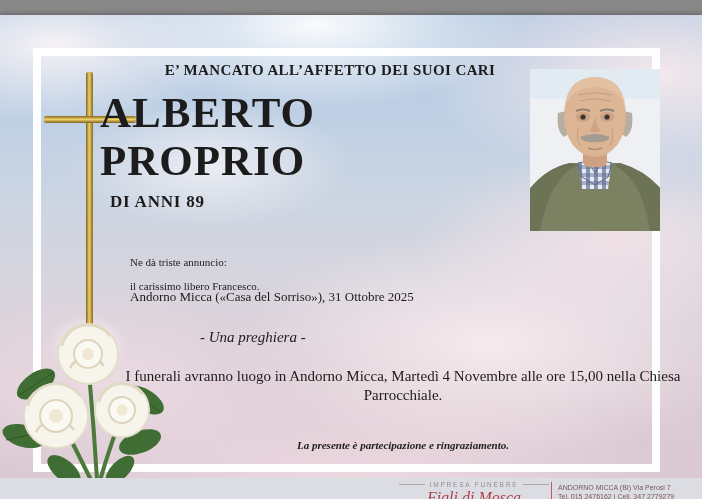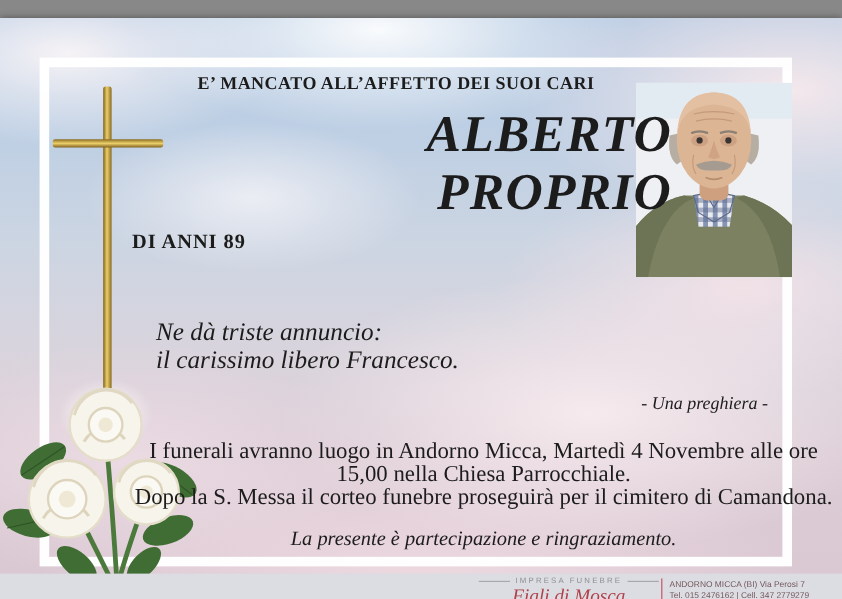--- a/index.html
+++ b/index.html
@@ -30,28 +30,28 @@
   
   .cross-v{position:absolute;left:86px;top:57px;width:7px;height:272px;
     background:linear-gradient(90deg,#7e5f1c,#ecd06a 45%,#8a6a20);border-radius:2px;}
   .cross-h{position:absolute;left:44px;top:101px;width:92px;height:7px;
     background:linear-gradient(180deg,#8a6a20,#ecd06a 50%,#7e5f1c);border-radius:2px;}
   .cross-glow{position:absolute;left:48px;top:300px;width:80px;height:60px;
     background:radial-gradient(ellipse at center,rgba(255,255,250,.95),rgba(255,255,250,0) 70%);}
   
   .t{position:absolute;}
   .intro{left:110px;top:47px;width:440px;text-align:center;font-weight:bold;font-size:15px;letter-spacing:.4px;}
-  .name-block{left:100px;top:74px;width:460px;text-align:right;font-weight:bold;font-size:43px;line-height:48px;letter-spacing:1px;font-style:italic;}
+  .name-block{left:100px;top:74px;width:460px;text-align:left;font-weight:bold;font-size:43px;line-height:48px;letter-spacing:1px;}
   .age{left:110px;top:177px;width:440px;text-align:left;font-weight:bold;font-size:17px;letter-spacing:.8px;}
-  .notice{left:130px;top:249px;font-style:italic;font-size:21px;line-height:24px;}
+  .notice{left:130px;top:235px;font-size:11px;line-height:24px;}
   .place-date{left:130px;top:274px;font-size:13px;}
-  .prayer{left:200px;top:314px;width:440px;text-align:right;font-style:italic;font-size:15px;}
-  .funeral{left:110px;top:352px;width:586px;text-align:center;font-size:19px;line-height:19px;}
+  .prayer{left:200px;top:314px;width:440px;text-align:left;font-style:italic;font-size:15px;}
+  .funeral{left:110px;top:352px;width:586px;text-align:center;font-size:15px;line-height:19px;}
   .rosary{left:110px;top:398px;width:586px;text-align:center;font-size:13.5px;}
-  .closing{left:110px;top:424px;width:586px;text-align:center;font-style:italic;font-size:17px;}
+  .closing{left:110px;top:424px;width:586px;text-align:center;font-style:italic;font-size:11px;font-weight:bold;}
   
   .photo{position:absolute;left:530px;top:54px;width:130px;height:162px;background:#edeff2;overflow:hidden;}
   
   .roses{position:absolute;left:2px;top:303px;width:172px;height:178px;}
   
   .footer{position:absolute;left:0;top:463px;width:702px;height:36px;background:#dcdde3;}
   .printed{position:absolute;left:8px;top:482px;font-family:"Liberation Sans",sans-serif;
     font-size:14px;color:#3d3d40;letter-spacing:.2px;}
   .brand{position:absolute;left:393px;top:466px;width:162px;text-align:center;}
   .brand-type{display:flex;align-items:center;justify-content:center;gap:5px;
@@ -177,26 +177,26 @@
   <div class="t name-block">
     <div>ALBERTO</div>
     <div>PROPRIO</div>
   </div>
   <div class="t age">DI ANNI 89</div>
 
   <div class="t notice">
     <div>Ne dà triste annuncio:</div>
     <div>il carissimo libero Francesco.</div>
   </div>
+  <div class="t place-date">Andorno Micca («Casa del Sorriso»), 31 Ottobre 2025</div>
 
   <div class="t prayer">- Una preghiera -</div>
 
   <div class="t funeral">
     <div>I funerali avranno luogo in Andorno Micca, Martedì 4 Novembre alle ore 15,00 nella Chiesa Parrocchiale.</div>
-    <div>Dopo la S. Messa il corteo funebre proseguirà per il cimitero di Camandona.</div>
   </div>
   <div class="t closing">La presente è partecipazione e ringraziamento.</div>
 
   <div class="footer"></div>
   <div class="printed">STAMPATO IN PROPRIO</div>
 
   <div class="brand">
     <div class="brand-type">
       <span class="dash"></span>
       <span>IMPRESA FUNEBRE</span>

